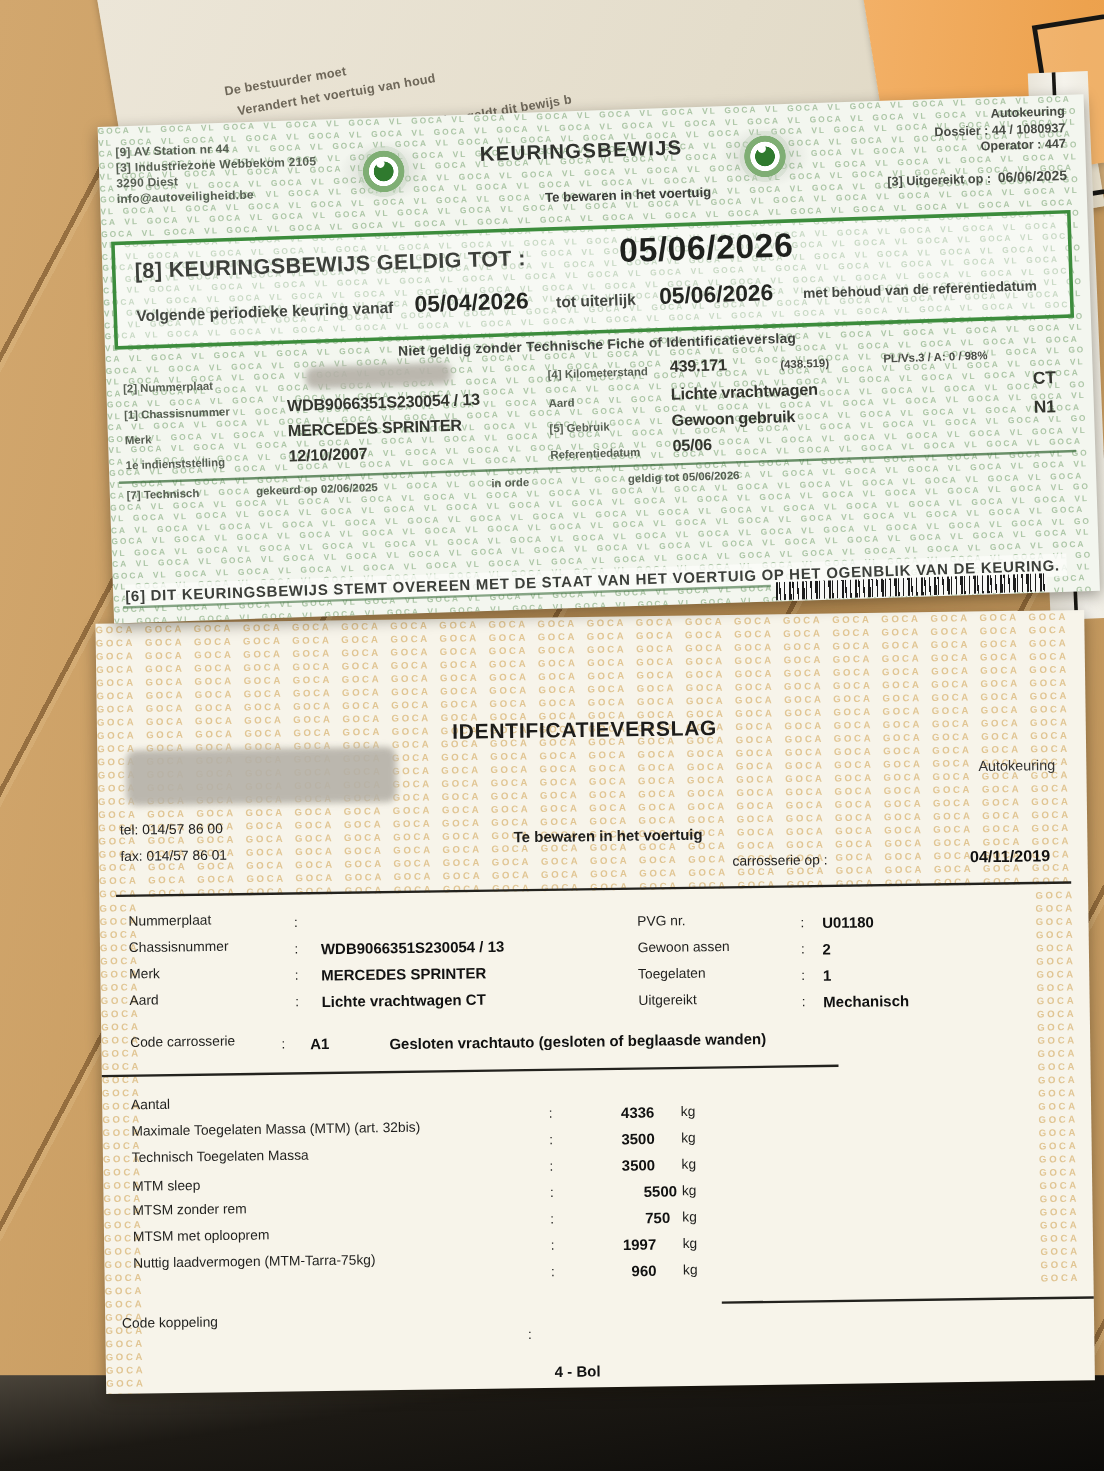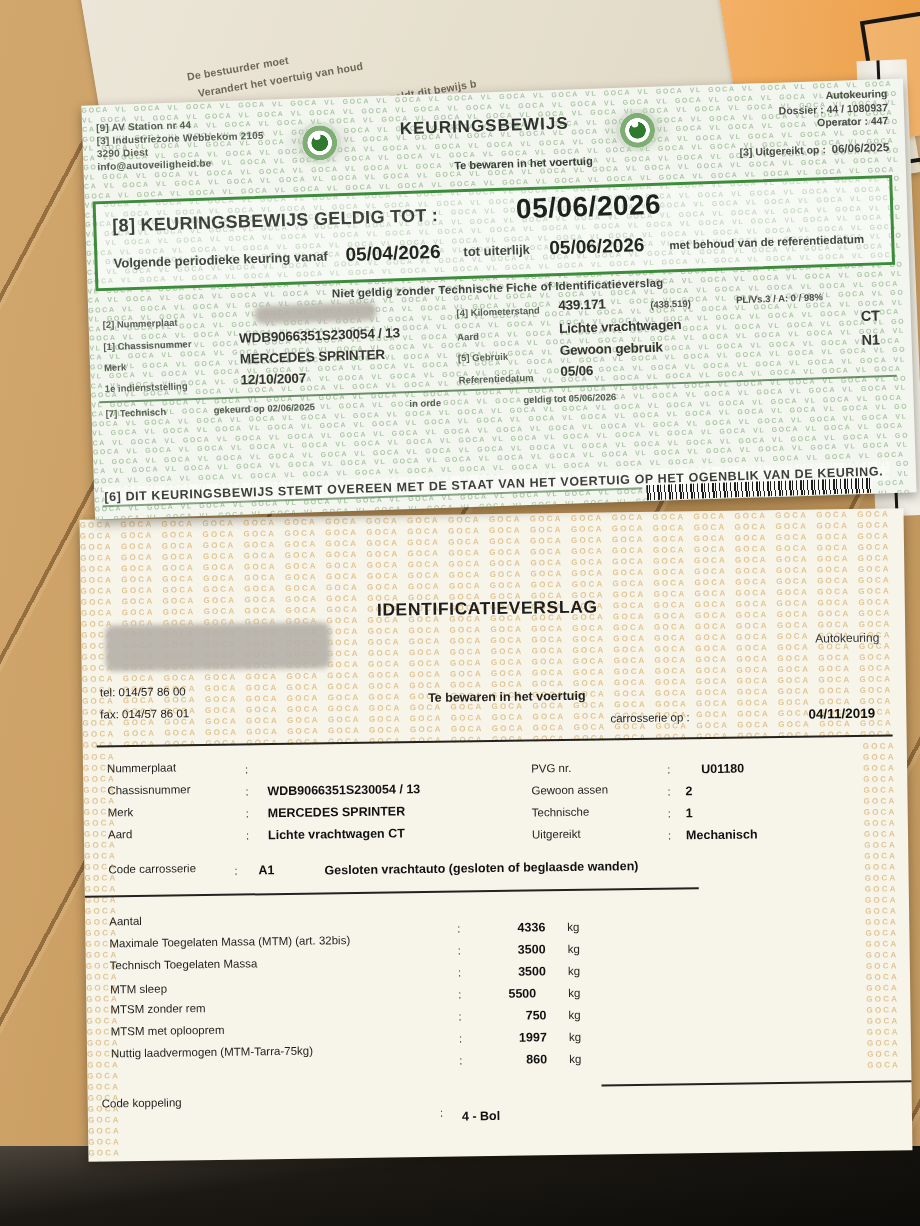--- a/index.html
+++ b/index.html
@@ -125,25 +125,25 @@
   <div class="abs y-val" style="left:184px;top:267px">WDB9066351S230054 / 13</div>
   <div class="abs y-lbl" style="left:24px;top:287px">Merk</div>
   <div class="abs y-colon" style="left:162px;top:290px">:</div>
   <div class="abs y-val" style="left:184px;top:289px">MERCEDES SPRINTER</div>
   <div class="abs y-lbl" style="left:24px;top:309px">Aard</div>
   <div class="abs y-colon" style="left:162px;top:312px">:</div>
   <div class="abs y-val" style="left:184px;top:311px">Lichte vrachtwagen CT</div>
 
   <div class="abs y-lbl" style="left:448px;top:249px">PVG nr.</div>
   <div class="abs y-colon" style="left:584px;top:252px">:</div>
-  <div class="abs y-val" style="left:618px;top:251px">U01180</div>
+  <div class="abs y-val" style="left:602px;top:251px">U01180</div>
   <div class="abs y-lbl" style="left:448px;top:271px">Gewoon assen</div>
   <div class="abs y-colon" style="left:584px;top:274px">:</div>
   <div class="abs y-val" style="left:602px;top:273px">2</div>
-  <div class="abs y-lbl" style="left:448px;top:293px">Technische</div>
+  <div class="abs y-lbl" style="left:448px;top:293px">Toegelaten</div>
   <div class="abs y-colon" style="left:584px;top:296px">:</div>
   <div class="abs y-val" style="left:602px;top:295px">1</div>
   <div class="abs y-lbl" style="left:448px;top:315px">Uitgereikt</div>
   <div class="abs y-colon" style="left:584px;top:318px">:</div>
   <div class="abs y-val" style="left:602px;top:317px">Mechanisch</div>
 
   <div class="abs y-lbl" style="left:24px;top:344px">Code carrosserie</div>
   <div class="abs y-colon" style="left:150px;top:347px">:</div>
   <div class="abs y-val" style="left:174px;top:346px">A1</div>
   <div class="abs y-val" style="left:240px;top:347px">Gesloten vrachtauto (gesloten of beglaasde wanden)</div>
@@ -159,42 +159,42 @@
   <div class="abs y-val" style="left:398px;top:429px"><span class="y-val-num">3500</span></div>
   <div class="abs y-lbl" style="left:482px;top:430px">kg</div>
 
   <div class="abs y-lbl" style="left:24px;top:440px">Technisch Toegelaten Massa</div>
   <div class="abs y-colon" style="left:372px;top:452px">:</div>
   <div class="abs y-val" style="left:398px;top:451px"><span class="y-val-num">3500</span></div>
   <div class="abs y-lbl" style="left:482px;top:452px">kg</div>
 
   <div class="abs y-lbl" style="left:24px;top:464px">MTM sleep</div>
   <div class="abs y-colon" style="left:372px;top:474px">:</div>
-  <div class="abs y-val" style="left:388px;top:473px"><span class="y-val-num">5500</span></div>
+  <div class="abs y-val" style="left:416px;top:473px"><span class="y-val-num">5500</span></div>
   <div class="abs y-lbl" style="left:482px;top:474px">kg</div>
 
   <div class="abs y-lbl" style="left:24px;top:484px">MTSM zonder rem</div>
   <div class="abs y-colon" style="left:372px;top:496px">:</div>
-  <div class="abs y-val" style="left:398px;top:495px"><span class="y-val-num">750</span></div>
+  <div class="abs y-val" style="left:410px;top:495px"><span class="y-val-num">750</span></div>
   <div class="abs y-lbl" style="left:482px;top:496px">kg</div>
 
   <div class="abs y-lbl" style="left:24px;top:506px">MTSM met oplooprem</div>
   <div class="abs y-colon" style="left:372px;top:518px">:</div>
   <div class="abs y-val" style="left:398px;top:517px"><span class="y-val-num">1997</span></div>
   <div class="abs y-lbl" style="left:482px;top:518px">kg</div>
 
   <div class="abs y-lbl" style="left:24px;top:528px">Nuttig laadvermogen (MTM-Tarra-75kg)</div>
   <div class="abs y-colon" style="left:372px;top:540px">:</div>
-  <div class="abs y-val" style="left:398px;top:539px"><span class="y-val-num">860</span></div>
+  <div class="abs y-val" style="left:398px;top:539px"><span class="y-val-num">960</span></div>
   <div class="abs y-lbl" style="left:482px;top:540px">kg</div>
 
   <div class="abs y-dark-line" style="left:514px;top:572px;width:310px"></div>
   <div class="abs y-lbl" style="left:14px;top:578px">Code koppeling</div>
   <div class="abs y-colon" style="left:352px;top:592px">:</div>
-  <div class="abs y-val" style="left:374px;top:595px">4 - Bol</div>
+  <div class="abs y-val" style="left:374px;top:622px">4 - Bol</div>
 </div>
 
 <div class="abs gdoc paper">
   <div class="abs wm wm-green" style="left:0;top:0;width:822px;height:414px">GOCA VL GOCA VL GOCA VL GOCA VL GOCA VL GOCA VL GOCA VL GOCA VL GOCA VL GOCA VL GOCA VL GOCA VL GOCA VL GOCA VL GOCA VL GOCA VL GOCA VL GOCA VL GOCA VL GOCA VL GOCA VL GOCA VL GOCA VL GOCA VL GOCA VL GOCA VL GOCA VL GOCA VL GOCA VL GOCA VL GOCA VL GOCA VL GOCA VL GOCA VL GOCA VL GOCA VL GOCA VL GOCA VL GOCA VL GOCA VL GOCA VL GOCA VL GOCA VL GOCA VL GOCA VL GOCA VL GOCA VL GOCA VL GOCA VL GOCA VL GOCA VL GOCA VL GOCA VL GOCA VL GOCA VL GOCA VL GOCA VL GOCA VL GOCA VL GOCA VL GOCA VL GOCA VL GOCA VL GOCA VL GOCA VL GOCA VL GOCA VL GOCA VL GOCA VL GOCA VL GOCA VL GOCA VL GOCA VL GOCA VL GOCA VL GOCA VL GOCA VL GOCA VL GOCA VL GOCA VL GOCA VL GOCA VL GOCA VL GOCA VL GOCA VL GOCA VL GOCA VL GOCA VL GOCA VL GOCA VL GOCA VL GOCA VL GOCA VL GOCA VL GOCA VL GOCA VL GOCA VL GOCA VL GOCA VL GOCA VL GOCA VL GOCA VL GOCA VL GOCA VL GOCA VL GOCA VL GOCA VL GOCA VL GOCA VL GOCA VL GOCA VL GOCA VL GOCA VL GOCA VL GOCA VL GOCA VL GOCA VL GOCA VL GOCA VL GOCA VL GOCA VL GOCA VL GOCA VL GOCA VL GOCA VL GOCA VL GOCA VL GOCA VL GOCA VL GOCA VL GOCA VL GOCA VL GOCA VL GOCA VL GOCA VL GOCA VL GOCA VL GOCA VL GOCA VL GOCA VL GOCA VL GOCA VL GOCA VL GOCA VL GOCA VL GOCA VL GOCA VL GOCA VL GOCA VL GOCA VL GOCA VL GOCA VL GOCA VL GOCA VL GOCA VL GOCA VL GOCA VL GOCA VL GOCA VL GOCA VL GOCA VL GOCA VL GOCA VL GOCA VL GOCA VL GOCA VL GOCA VL GOCA VL GOCA VL GOCA VL GOCA VL GOCA VL GOCA VL GOCA VL GOCA VL GOCA VL GOCA VL GOCA VL GOCA VL GOCA VL GOCA VL GOCA VL GOCA VL GOCA VL GOCA VL GOCA VL GOCA VL GOCA VL GOCA VL GOCA VL GOCA VL GOCA VL GOCA VL GOCA VL GOCA VL GOCA VL GOCA VL GOCA VL GOCA VL GOCA VL GOCA VL GOCA VL GOCA VL GOCA VL GOCA VL GOCA VL GOCA VL GOCA VL GOCA VL GOCA VL GOCA VL GOCA VL GOCA VL GOCA VL GOCA VL GOCA VL GOCA VL GOCA VL GOCA VL GOCA VL GOCA VL GOCA VL GOCA VL GOCA VL GOCA VL GOCA VL GOCA VL GOCA VL GOCA VL GOCA VL GOCA VL GOCA VL GOCA VL GOCA VL GOCA VL GOCA VL GOCA VL GOCA VL GOCA VL GOCA VL GOCA VL GOCA VL GOCA VL GOCA VL GOCA VL GOCA VL GOCA VL GOCA VL GOCA VL GOCA VL GOCA VL GOCA VL GOCA VL GOCA VL GOCA VL GOCA VL GOCA VL GOCA VL GOCA VL GOCA VL GOCA VL GOCA VL GOCA VL GOCA VL GOCA VL GOCA VL GOCA VL GOCA VL GOCA VL GOCA VL GOCA VL GOCA VL GOCA VL GOCA VL GOCA VL GOCA VL GOCA VL GOCA VL GOCA VL GOCA VL GOCA VL GOCA VL GOCA VL GOCA VL GOCA VL GOCA VL GOCA VL GOCA VL GOCA VL GOCA VL GOCA VL GOCA VL GOCA VL GOCA VL GOCA VL GOCA VL GOCA VL GOCA VL GOCA VL GOCA VL GOCA VL GOCA VL GOCA VL GOCA VL GOCA VL GOCA VL GOCA VL GOCA VL GOCA VL GOCA VL GOCA VL GOCA VL GOCA VL GOCA VL GOCA VL GOCA VL GOCA VL GOCA VL GOCA VL GOCA VL GOCA VL GOCA VL GOCA VL GOCA VL GOCA VL GOCA VL GOCA VL GOCA VL GOCA VL GOCA VL GOCA VL GOCA VL GOCA VL GOCA VL GOCA VL GOCA VL GOCA VL GOCA VL GOCA VL GOCA VL GOCA VL GOCA VL GOCA VL GOCA VL GOCA VL GOCA VL GOCA VL GOCA VL GOCA VL GOCA VL GOCA VL GOCA VL GOCA VL GOCA VL GOCA VL GOCA VL GOCA VL GOCA VL GOCA VL GOCA VL GOCA VL GOCA VL GOCA VL GOCA VL GOCA VL GOCA VL GOCA VL GOCA VL GOCA VL GOCA VL GOCA VL GOCA VL GOCA VL GOCA VL GOCA VL GOCA VL GOCA VL GOCA VL GOCA VL GOCA VL GOCA VL GOCA VL GOCA VL GOCA VL GOCA VL GOCA VL GOCA VL GOCA VL GOCA VL GOCA VL GOCA VL GOCA VL GOCA VL GOCA VL GOCA VL GOCA VL GOCA VL GOCA VL GOCA VL GOCA VL GOCA VL GOCA VL GOCA VL GOCA VL GOCA VL GOCA VL GOCA VL GOCA VL GOCA VL GOCA VL GOCA VL GOCA VL GOCA VL GOCA VL GOCA VL GOCA VL GOCA VL GOCA VL GOCA VL GOCA VL GOCA VL GOCA VL GOCA VL GOCA VL GOCA VL GOCA VL GOCA VL GOCA VL GOCA VL GOCA VL GOCA VL GOCA VL GOCA VL GOCA VL GOCA VL GOCA VL GOCA VL GOCA VL GOCA VL GOCA VL GOCA VL GOCA VL GOCA VL GOCA VL GOCA VL GOCA VL GOCA VL GOCA VL GOCA VL GOCA VL GOCA VL GOCA VL GOCA VL GOCA VL GOCA VL GOCA VL GOCA VL GOCA VL GOCA VL GOCA VL GOCA VL GOCA VL GOCA VL GOCA VL GOCA VL GOCA VL GOCA VL GOCA VL GOCA VL GOCA VL GOCA VL GOCA VL GOCA VL GOCA VL GOCA VL GOCA VL GOCA VL GOCA VL GOCA VL GOCA VL GOCA VL GOCA VL GOCA VL GOCA VL GOCA VL GOCA VL GOCA VL GOCA VL GOCA VL GOCA VL GOCA VL GOCA VL GOCA VL GOCA VL GOCA VL GOCA VL GOCA VL GOCA VL GOCA VL GOCA VL GOCA VL GOCA VL GOCA VL GOCA VL GOCA VL GOCA VL GOCA VL GOCA VL GOCA VL GOCA VL GOCA VL GOCA VL GOCA VL GOCA VL GOCA VL GOCA VL GOCA VL GOCA VL GOCA VL GOCA VL GOCA VL GOCA VL GOCA VL GOCA VL GOCA VL GOCA VL GOCA VL GOCA VL GOCA VL GOCA VL GOCA VL GOCA VL GOCA VL GOCA VL GOCA VL GOCA VL GOCA VL GOCA VL GOCA VL GOCA VL GOCA VL GOCA VL GOCA VL GOCA VL GOCA VL GOCA VL GOCA VL GOCA VL GOCA VL GOCA VL GOCA VL GOCA VL GOCA VL GOCA VL GOCA VL GOCA VL GOCA VL GOCA VL GOCA VL GOCA VL GOCA VL GOCA VL GOCA VL GOCA VL GOCA VL GOCA VL GOCA VL GOCA VL GOCA VL GOCA VL GOCA VL GOCA VL GOCA VL GOCA VL GOCA VL GOCA VL GOCA VL GOCA VL GOCA VL GOCA VL GOCA VL GOCA VL GOCA VL GOCA VL GOCA VL GOCA VL GOCA VL GOCA VL GOCA VL GOCA VL GOCA VL GOCA VL GOCA VL GOCA VL GOCA VL GOCA VL GOCA VL GOCA VL GOCA VL GOCA VL GOCA VL GOCA VL GOCA VL GOCA VL GOCA VL GOCA VL GOCA VL GOCA VL GOCA VL GOCA VL GOCA VL GOCA VL GOCA VL GOCA VL GOCA VL GOCA VL GOCA VL GOCA VL GOCA VL GOCA VL GOCA VL GOCA VL GOCA VL GOCA VL GOCA VL GOCA VL GOCA VL GOCA VL GOCA VL GOCA VL GOCA VL GOCA VL GOCA VL GOCA VL GOCA VL GOCA VL GOCA VL GOCA VL GOCA VL GOCA VL GOCA VL GOCA VL GOCA VL GOCA VL GOCA VL GOCA VL GOCA VL GOCA VL GOCA VL GOCA VL GOCA VL GOCA VL GOCA VL GOCA VL GOCA VL GOCA VL GOCA VL GOCA VL GOCA VL GOCA VL GOCA VL GOCA VL GOCA VL GOCA VL GOCA VL GOCA VL GOCA VL GOCA VL GOCA VL GOCA VL GOCA VL GOCA VL GOCA VL GOCA VL GOCA VL GOCA VL GOCA VL GOCA VL GOCA VL GOCA VL GOCA VL GOCA VL GOCA VL GOCA VL GOCA VL GOCA VL GOCA VL GOCA VL GOCA VL GOCA VL GOCA VL GOCA VL GOCA VL GOCA VL GOCA VL GOCA VL GOCA VL GOCA VL GOCA VL GOCA VL GOCA VL GOCA VL GOCA VL GOCA VL GOCA VL GOCA VL GOCA VL GOCA VL GOCA VL GOCA VL GOCA VL GOCA VL GOCA VL GOCA VL GOCA VL GOCA VL GOCA VL GOCA VL GOCA VL GOCA VL GOCA VL GOCA VL GOCA VL GOCA VL GOCA VL GOCA VL GOCA VL GOCA VL GOCA VL GOCA VL GOCA VL GOCA VL GOCA VL GOCA VL GOCA VL GOCA VL GOCA VL GOCA VL GOCA VL GOCA VL GOCA VL GOCA VL GOCA VL GOCA VL GOCA VL GOCA VL GOCA VL GOCA VL GOCA VL GOCA VL GOCA VL GOCA VL GOCA VL GOCA VL GOCA VL GOCA VL GOCA VL GOCA VL GOCA VL GOCA VL GOCA VL GOCA VL GOCA VL GOCA VL GOCA VL GOCA VL GOCA VL GOCA VL GOCA VL GOCA VL GOCA VL GOCA VL GOCA VL GOCA VL GOCA VL GOCA VL GOCA VL GOCA VL GOCA VL GOCA VL GOCA VL GOCA VL GOCA VL GOCA VL GOCA VL GOCA VL GOCA VL GOCA VL GOCA VL GOCA VL GOCA VL GOCA VL GOCA VL GOCA VL GOCA VL GOCA VL GOCA VL GOCA VL GOCA VL GOCA VL GOCA VL GOCA VL GOCA VL GOCA VL GOCA VL GOCA VL GOCA VL GOCA VL GOCA VL GOCA VL GOCA VL GOCA VL GOCA VL GOCA VL GOCA VL GOCA VL GOCA VL GOCA VL GOCA VL GOCA VL GOCA VL GOCA VL GOCA VL GOCA VL GOCA VL GOCA VL GOCA VL GOCA VL GOCA VL GOCA VL GOCA VL GOCA VL GOCA VL GOCA VL GOCA VL GOCA VL GOCA VL GOCA VL GOCA VL GOCA VL GOCA VL GOCA VL GOCA VL GOCA VL GOCA VL GOCA VL GOCA VL GOCA VL GOCA VL GOCA VL GOCA VL GOCA VL GOCA VL GOCA VL GOCA VL GOCA VL GOCA VL GOCA VL GOCA VL GOCA VL GOCA VL GOCA VL GOCA VL GOCA VL GOCA VL GOCA VL GOCA VL GOCA VL GOCA VL GOCA VL GOCA VL GOCA VL GOCA VL GOCA VL GOCA VL GOCA VL GOCA VL GOCA VL GOCA VL GOCA VL GOCA VL GOCA VL GOCA VL GOCA VL GOCA VL GOCA VL GOCA VL GOCA VL GOCA VL GOCA VL GOCA VL GOCA VL GOCA VL GOCA VL GOCA VL GOCA VL GOCA VL GOCA VL GOCA VL GOCA VL GOCA VL GOCA VL GOCA VL GOCA VL GOCA VL GOCA VL GOCA VL GOCA VL GOCA VL GOCA VL GOCA VL GOCA VL GOCA VL GOCA VL GOCA VL GOCA VL GOCA VL GOCA VL GOCA VL GOCA VL GOCA VL GOCA VL GOCA VL GOCA VL GOCA VL GOCA VL GOCA VL GOCA VL GOCA VL GOCA VL GOCA VL GOCA VL GOCA VL GOCA VL GOCA VL GOCA VL GOCA VL GOCA VL GOCA VL GOCA VL GOCA VL GOCA VL GOCA VL GOCA VL GOCA VL GOCA VL GOCA VL GOCA VL GOCA VL GOCA VL GOCA VL GOCA VL GOCA VL GOCA VL GOCA VL GOCA VL GOCA VL GOCA VL GOCA VL GOCA VL GOCA VL GOCA VL GOCA VL GOCA VL GOCA VL GOCA VL GOCA VL GOCA VL GOCA VL GOCA VL GOCA VL GOCA VL GOCA VL GOCA VL GOCA VL GOCA VL GOCA VL GOCA VL GOCA VL GOCA VL GOCA VL GOCA VL GOCA VL GOCA VL GOCA VL GOCA VL GOCA VL GOCA VL GOCA VL GOCA VL GOCA VL GOCA VL GOCA VL GOCA VL GOCA VL GOCA VL GOCA VL GOCA VL GOCA VL GOCA VL GOCA VL GOCA VL GOCA VL GOCA VL GOCA VL GOCA VL GOCA VL GOCA VL GOCA VL GOCA VL GOCA VL GOCA VL GOCA VL GOCA VL GOCA VL GOCA VL GOCA VL GOCA VL GOCA VL GOCA VL GOCA VL GOCA VL GOCA VL GOCA VL GOCA VL GOCA VL GOCA VL GOCA VL GOCA VL GOCA VL GOCA VL GOCA VL GOCA VL GOCA VL GOCA VL GOCA VL GOCA VL GOCA VL GOCA VL GOCA VL GOCA VL GOCA VL GOCA VL GOCA VL GOCA VL GOCA VL GOCA VL GOCA VL GOCA VL GOCA VL GOCA VL GOCA VL GOCA VL GOCA VL GOCA VL GOCA VL GOCA VL GOCA VL GOCA VL GOCA VL GOCA VL GOCA VL GOCA VL GOCA VL GOCA VL GOCA VL GOCA VL GOCA VL GOCA VL GOCA VL GOCA VL GOCA VL GOCA VL GOCA VL GOCA VL GOCA VL GOCA VL GOCA VL GOCA VL GOCA VL GOCA VL GOCA VL GOCA VL GOCA VL GOCA VL GOCA VL GOCA VL GOCA VL GOCA VL GOCA VL GOCA VL GOCA VL GOCA VL GOCA VL GOCA VL GOCA VL GOCA VL GOCA VL GOCA VL GOCA VL GOCA VL GOCA VL GOCA VL GOCA VL GOCA VL GOCA VL GOCA VL GOCA VL GOCA VL GOCA VL GOCA VL GOCA VL GOCA VL GOCA VL GOCA VL GOCA VL GOCA VL GOCA VL GOCA VL GOCA VL GOCA VL GOCA VL GOCA VL GOCA VL GOCA VL GOCA VL GOCA VL GOCA VL GOCA VL GOCA VL GOCA VL GOCA VL GOCA VL GOCA VL GOCA VL GOCA VL GOCA VL GOCA VL GOCA VL GOCA VL GOCA VL GOCA VL GOCA VL GOCA VL GOCA VL GOCA VL GOCA VL GOCA VL GOCA VL GOCA VL GOCA VL GOCA VL GOCA VL GOCA VL GOCA VL GOCA VL GOCA VL GOCA VL GOCA VL GOCA VL GOCA VL GOCA VL GOCA VL GOCA VL GOCA VL GOCA VL GOCA VL GOCA VL GOCA VL GOCA VL GOCA VL GOCA VL GOCA VL GOCA VL GOCA VL GOCA VL GOCA VL GOCA VL GOCA VL GOCA VL GOCA VL GOCA VL GOCA VL GOCA VL GOCA VL GOCA VL GOCA VL GOCA VL GOCA VL GOCA VL GOCA VL GOCA VL GOCA VL GOCA VL GOCA VL GOCA VL GOCA VL GOCA VL GOCA VL GOCA VL GOCA VL GOCA VL GOCA VL GOCA VL GOCA VL GOCA VL GOCA VL GOCA VL GOCA VL GOCA VL GOCA VL GOCA VL GOCA VL GOCA VL GOCA VL GOCA VL GOCA VL GOCA VL GOCA VL GOCA VL GOCA VL GOCA VL GOCA VL GOCA VL GOCA VL GOCA VL GOCA VL GOCA VL GOCA VL GOCA VL GOCA VL GOCA VL GOCA VL GOCA VL GOCA VL GOCA VL GOCA VL GOCA VL GOCA VL GOCA VL GOCA VL GOCA VL GOCA VL GOCA VL GOCA VL GOCA VL GOCA VL GOCA VL GOCA VL GOCA VL GOCA VL GOCA VL GOCA VL GOCA VL GOCA VL GOCA VL GOCA VL GOCA VL GOCA VL GOCA VL GOCA VL GOCA VL GOCA VL GOCA VL GOCA VL GOCA VL GOCA VL GOCA VL GOCA VL GOCA VL GOCA VL GOCA VL GOCA VL GOCA VL GOCA VL GOCA VL GOCA VL GOCA VL GOCA VL GOCA VL GOCA VL GOCA VL GOCA VL GOCA VL GOCA VL GOCA VL GOCA VL GOCA VL GOCA VL GOCA VL GOCA VL GOCA VL GOCA VL GOCA VL GOCA VL GOCA VL GOCA VL GOCA VL GOCA VL GOCA VL GOCA VL GOCA VL GOCA VL GOCA VL GOCA VL GOCA VL GOCA VL GOCA VL GOCA VL GOCA VL GOCA VL GOCA VL GOCA VL GOCA VL GOCA VL GOCA VL GOCA VL GOCA VL GOCA VL GOCA VL GOCA VL GOCA VL GOCA VL GOCA VL GOCA VL GOCA VL GOCA VL GOCA VL GOCA VL GOCA VL GOCA VL GOCA VL GOCA VL GOCA VL GOCA VL GOCA VL GOCA VL GOCA VL GOCA VL GOCA VL GOCA VL GOCA VL GOCA VL GOCA VL GOCA VL GOCA VL GOCA VL GOCA VL GOCA VL GOCA VL GOCA VL GOCA VL GOCA VL GOCA VL GOCA VL GOCA VL GOCA VL GOCA VL GOCA VL GOCA VL GOCA VL GOCA VL GOCA VL GOCA VL GOCA VL GOCA VL GOCA VL GOCA VL GOCA VL GOCA VL GOCA VL GOCA VL GOCA VL GOCA VL GOCA VL GOCA VL GOCA VL GOCA VL GOCA VL GOCA VL GOCA VL GOCA VL GOCA VL GOCA VL GOCA VL GOCA VL GOCA VL GOCA VL GOCA VL GOCA VL GOCA VL GOCA VL GOCA VL GOCA VL GOCA VL GOCA VL GOCA VL GOCA VL GOCA VL GOCA VL GOCA VL GOCA VL GOCA VL GOCA VL GOCA VL GOCA VL GOCA VL GOCA VL GOCA VL GOCA VL GOCA VL GOCA VL GOCA VL GOCA VL GOCA VL GOCA VL GOCA VL GOCA VL GOCA VL GOCA VL GOCA VL GOCA VL GOCA VL GOCA VL GOCA VL GOCA VL GOCA VL GOCA VL GOCA VL GOCA VL GOCA VL GOCA VL GOCA VL GOCA VL GOCA VL GOCA VL GOCA VL GOCA VL GOCA VL GOCA VL GOCA VL GOCA VL GOCA VL GOCA VL GOCA VL GOCA VL GOCA VL GOCA VL GOCA VL GOCA VL GOCA VL GOCA VL GOCA VL GOCA VL GOCA VL GOCA VL GOCA VL GOCA VL GOCA VL GOCA VL GOCA VL GOCA VL GOCA VL GOCA VL GOCA VL GOCA VL GOCA VL GOCA VL GOCA VL GOCA VL GOCA VL GOCA VL GOCA VL GOCA VL GOCA VL GOCA VL GOCA VL GOCA VL GOCA VL GOCA VL GOCA VL GOCA VL GOCA VL GOCA VL GOCA VL GOCA VL GOCA VL GOCA VL GOCA VL GOCA VL GOCA VL GOCA VL GOCA VL GOCA VL GOCA VL GOCA VL GOCA VL GOCA VL GOCA VL GOCA VL GOCA VL GOCA VL GOCA VL GOCA VL GOCA VL GOCA VL GOCA VL GOCA VL GOCA VL GOCA VL GOCA VL GOCA VL GOCA VL GOCA VL GOCA VL GOCA VL GOCA VL GOCA VL GOCA VL GOCA VL GOCA VL GOCA VL GOCA VL GOCA VL GOCA VL GOCA VL GOCA VL GOCA VL GOCA VL GOCA VL GOCA VL GOCA VL GOCA VL GOCA VL GOCA VL GOCA VL GOCA VL GOCA VL GOCA VL GOCA VL GOCA VL GOCA VL GOCA VL GOCA VL GOCA VL GOCA VL GOCA VL GOCA VL GOCA VL GOCA VL GOCA VL GOCA VL GOCA VL GOCA VL GOCA VL GOCA VL GOCA VL GOCA VL GOCA VL GOCA VL GOCA VL GOCA VL GOCA VL GOCA VL GOCA VL GOCA VL GOCA VL GOCA VL GOCA VL GOCA VL GOCA VL GOCA VL GOCA VL GOCA VL GOCA VL GOCA VL GOCA VL GOCA VL GOCA VL GOCA VL GOCA VL GOCA VL GOCA VL GOCA VL GOCA VL GOCA VL GOCA VL GOCA VL GOCA VL GOCA VL GOCA VL GOCA VL GOCA VL GOCA VL GOCA VL GOCA VL GOCA VL GOCA VL GOCA VL GOCA VL GOCA VL GOCA VL GOCA VL GOCA VL GOCA VL GOCA VL GOCA VL GOCA VL GOCA VL GOCA VL GOCA VL GOCA VL GOCA VL GOCA VL GOCA VL GOCA VL GOCA VL GOCA VL GOCA VL GOCA VL GOCA VL GOCA VL GOCA VL GOCA VL GOCA VL GOCA VL GOCA VL GOCA VL GOCA VL GOCA VL GOCA VL GOCA VL GOCA VL GOCA VL GOCA VL GOCA VL GOCA VL GOCA VL GOCA VL GOCA VL GOCA VL GOCA VL GOCA VL GOCA VL GOCA VL GOCA VL GOCA VL GOCA VL GOCA VL GOCA VL GOCA VL GOCA VL GOCA VL GOCA VL GOCA VL GOCA VL GOCA VL GOCA VL GOCA VL GOCA VL GOCA VL GOCA VL GOCA VL GOCA VL GOCA VL GOCA VL GOCA VL GOCA VL GOCA VL GOCA VL GOCA VL GOCA VL GOCA VL GOCA VL GOCA VL GOCA VL GOCA VL GOCA VL GOCA VL GOCA VL GOCA VL GOCA VL GOCA VL GOCA VL GOCA VL GOCA VL GOCA VL GOCA VL GOCA VL GOCA VL GOCA VL GOCA VL GOCA VL GOCA VL GOCA VL GOCA VL GOCA VL GOCA VL GOCA VL GOCA VL </div>
 
   <div class="abs g-addr" style="left:14px;top:16px">
     <div>[9] AV Station nr 44</div>
     <div>[3] Industriezone Webbekom 2105</div>
     <div>3290 Diest</div>
     <div>info@autoveiligheid.be</div>

